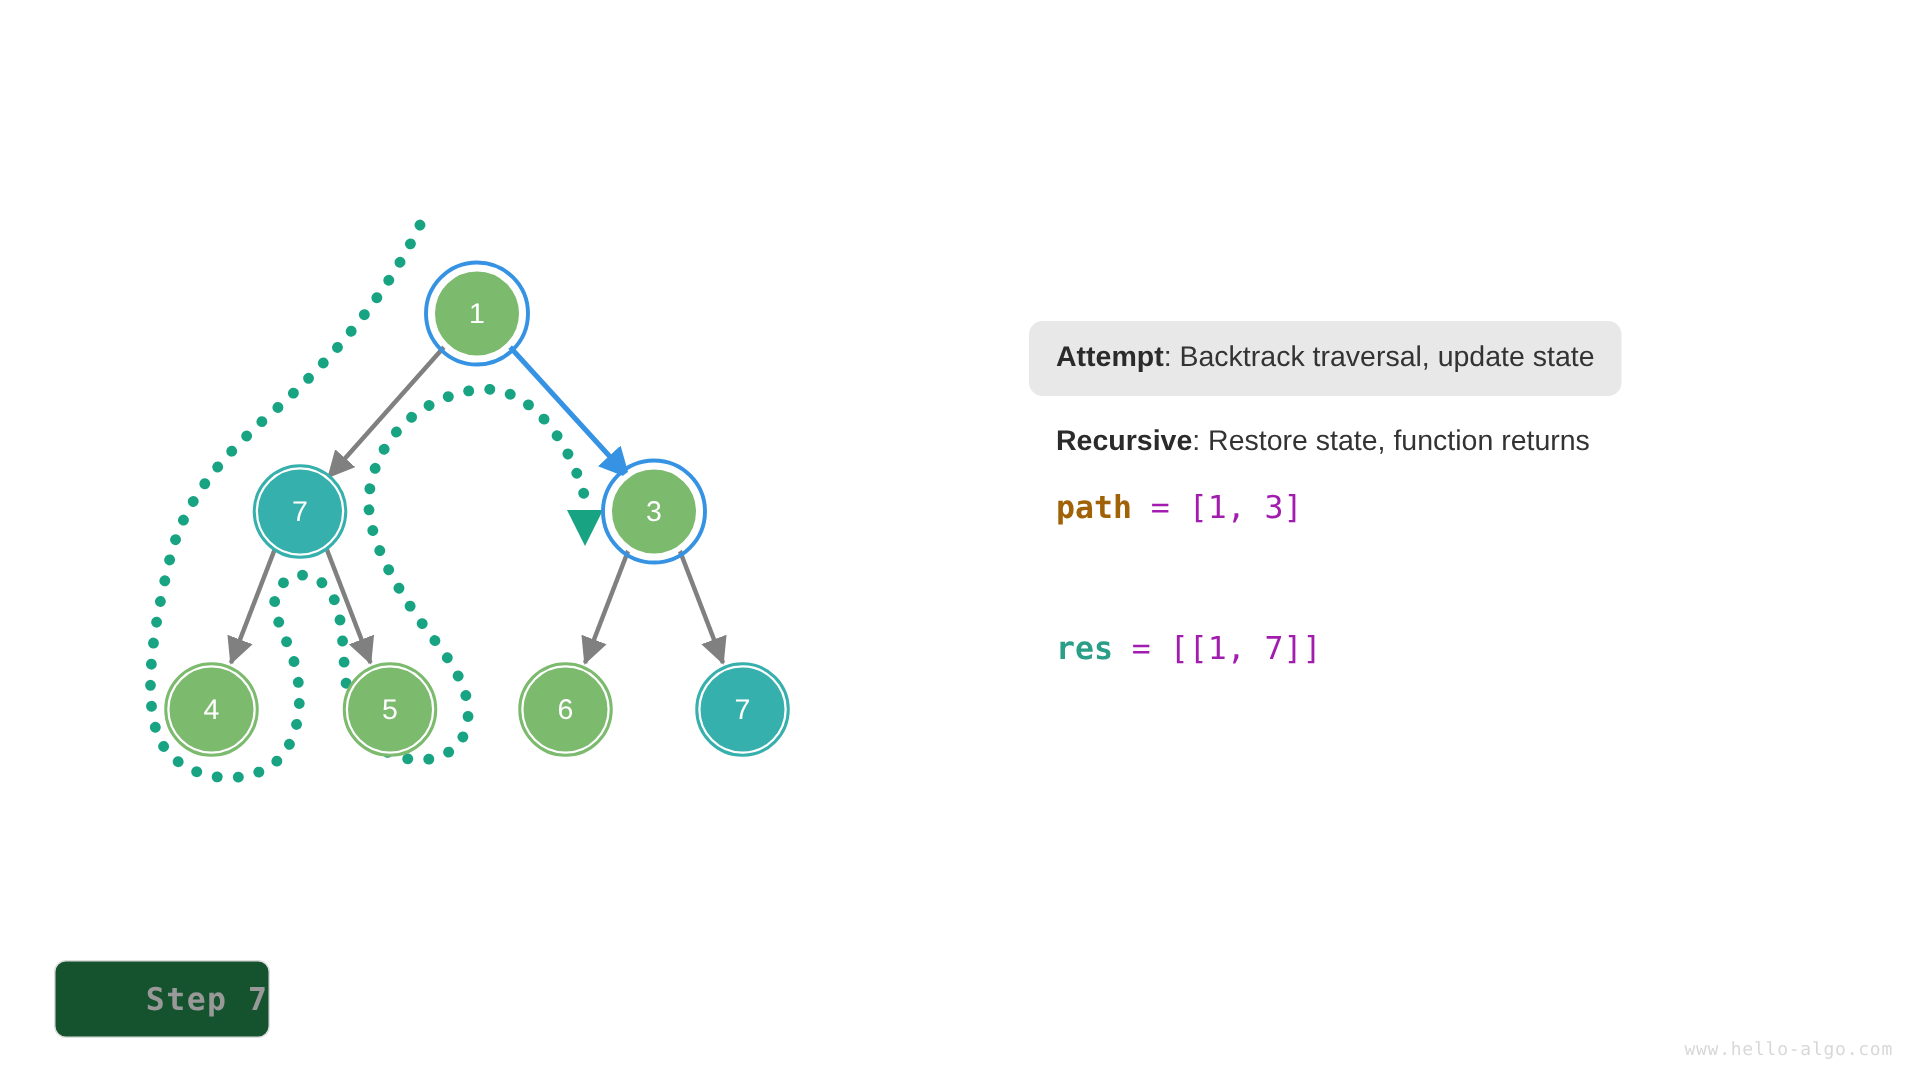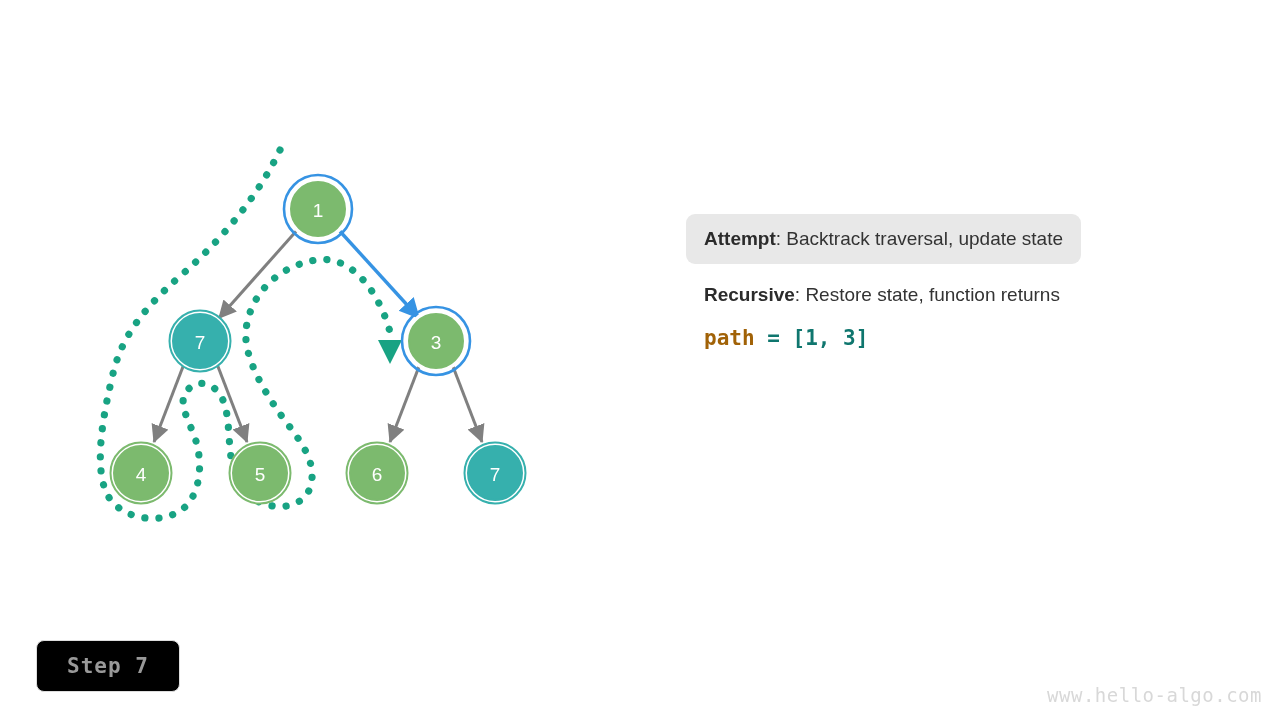--- a/index.html
+++ b/index.html
@@ -84,50 +84,50 @@
     color: #444444;
     white-space: pre;
   }
 
   .code-row.spacer-below {
     margin-bottom: 56px;
   }
 
   .var-path { color: #a16207; }
   .var-res  { color: #2b9e87; }
-  .code-rest { color: #0f766e; font-weight: bold; }
+  .code-rest { color: #a21caf; font-weight: normal; }
 
   
   #step-badge {
     position: absolute;
     left: 36px;
     top: 640px;
     width: 144px;
     height: 52px;
     box-sizing: border-box;
     border: 1px solid #dddddd;
     border-radius: 8px;
-    background: #000000;
+    background: #14532d;
     display: flex;
     align-items: center;
-    justify-content: center;
+    justify-content: flex-end;
     font-family: "DejaVu Sans Mono", "Liberation Mono", monospace;
     font-size: 21px;
     font-weight: bold;
     color: #999999;
     letter-spacing: 1px;
   }
 
   
   #watermark {
     position: absolute;
     right: 18px;
     bottom: 14px;
     font-family: "DejaVu Sans Mono", "Liberation Mono", monospace;
-    font-size: 19px;
+    font-size: 12px;
     color: #d8d8d8;
     letter-spacing: 0.5px;
   }
 </style>
 </head>
 <body>
 
 <div id="canvas">
 
   <svg id="tree-svg" viewBox="0 0 1280 720" xmlns="http://www.w3.org/2000/svg">
@@ -227,20 +227,21 @@
     <div class="info-row-highlight">
       <span class="info-line"><b>Attempt</b><span>: Backtrack traversal, update state</span></span>
     </div>
 
     <div class="info-row-plain">
       <span class="info-line"><b>Recursive</b><span>: Restore state, function returns</span></span>
     </div>
 
     <div class="code-row spacer-below"><span class="var-path">path</span><span class="code-rest"> = [1, 3]</span></div>
 
+    <div class="code-row"><span class="var-res">res</span><span class="code-rest"> = [[1, 7]]</span></div>
 
   </div>
 
   <div id="step-badge">
     <span>Step 7</span>
   </div>
 
   <div id="watermark">www.hello-algo.com</div>
 
 </div>

